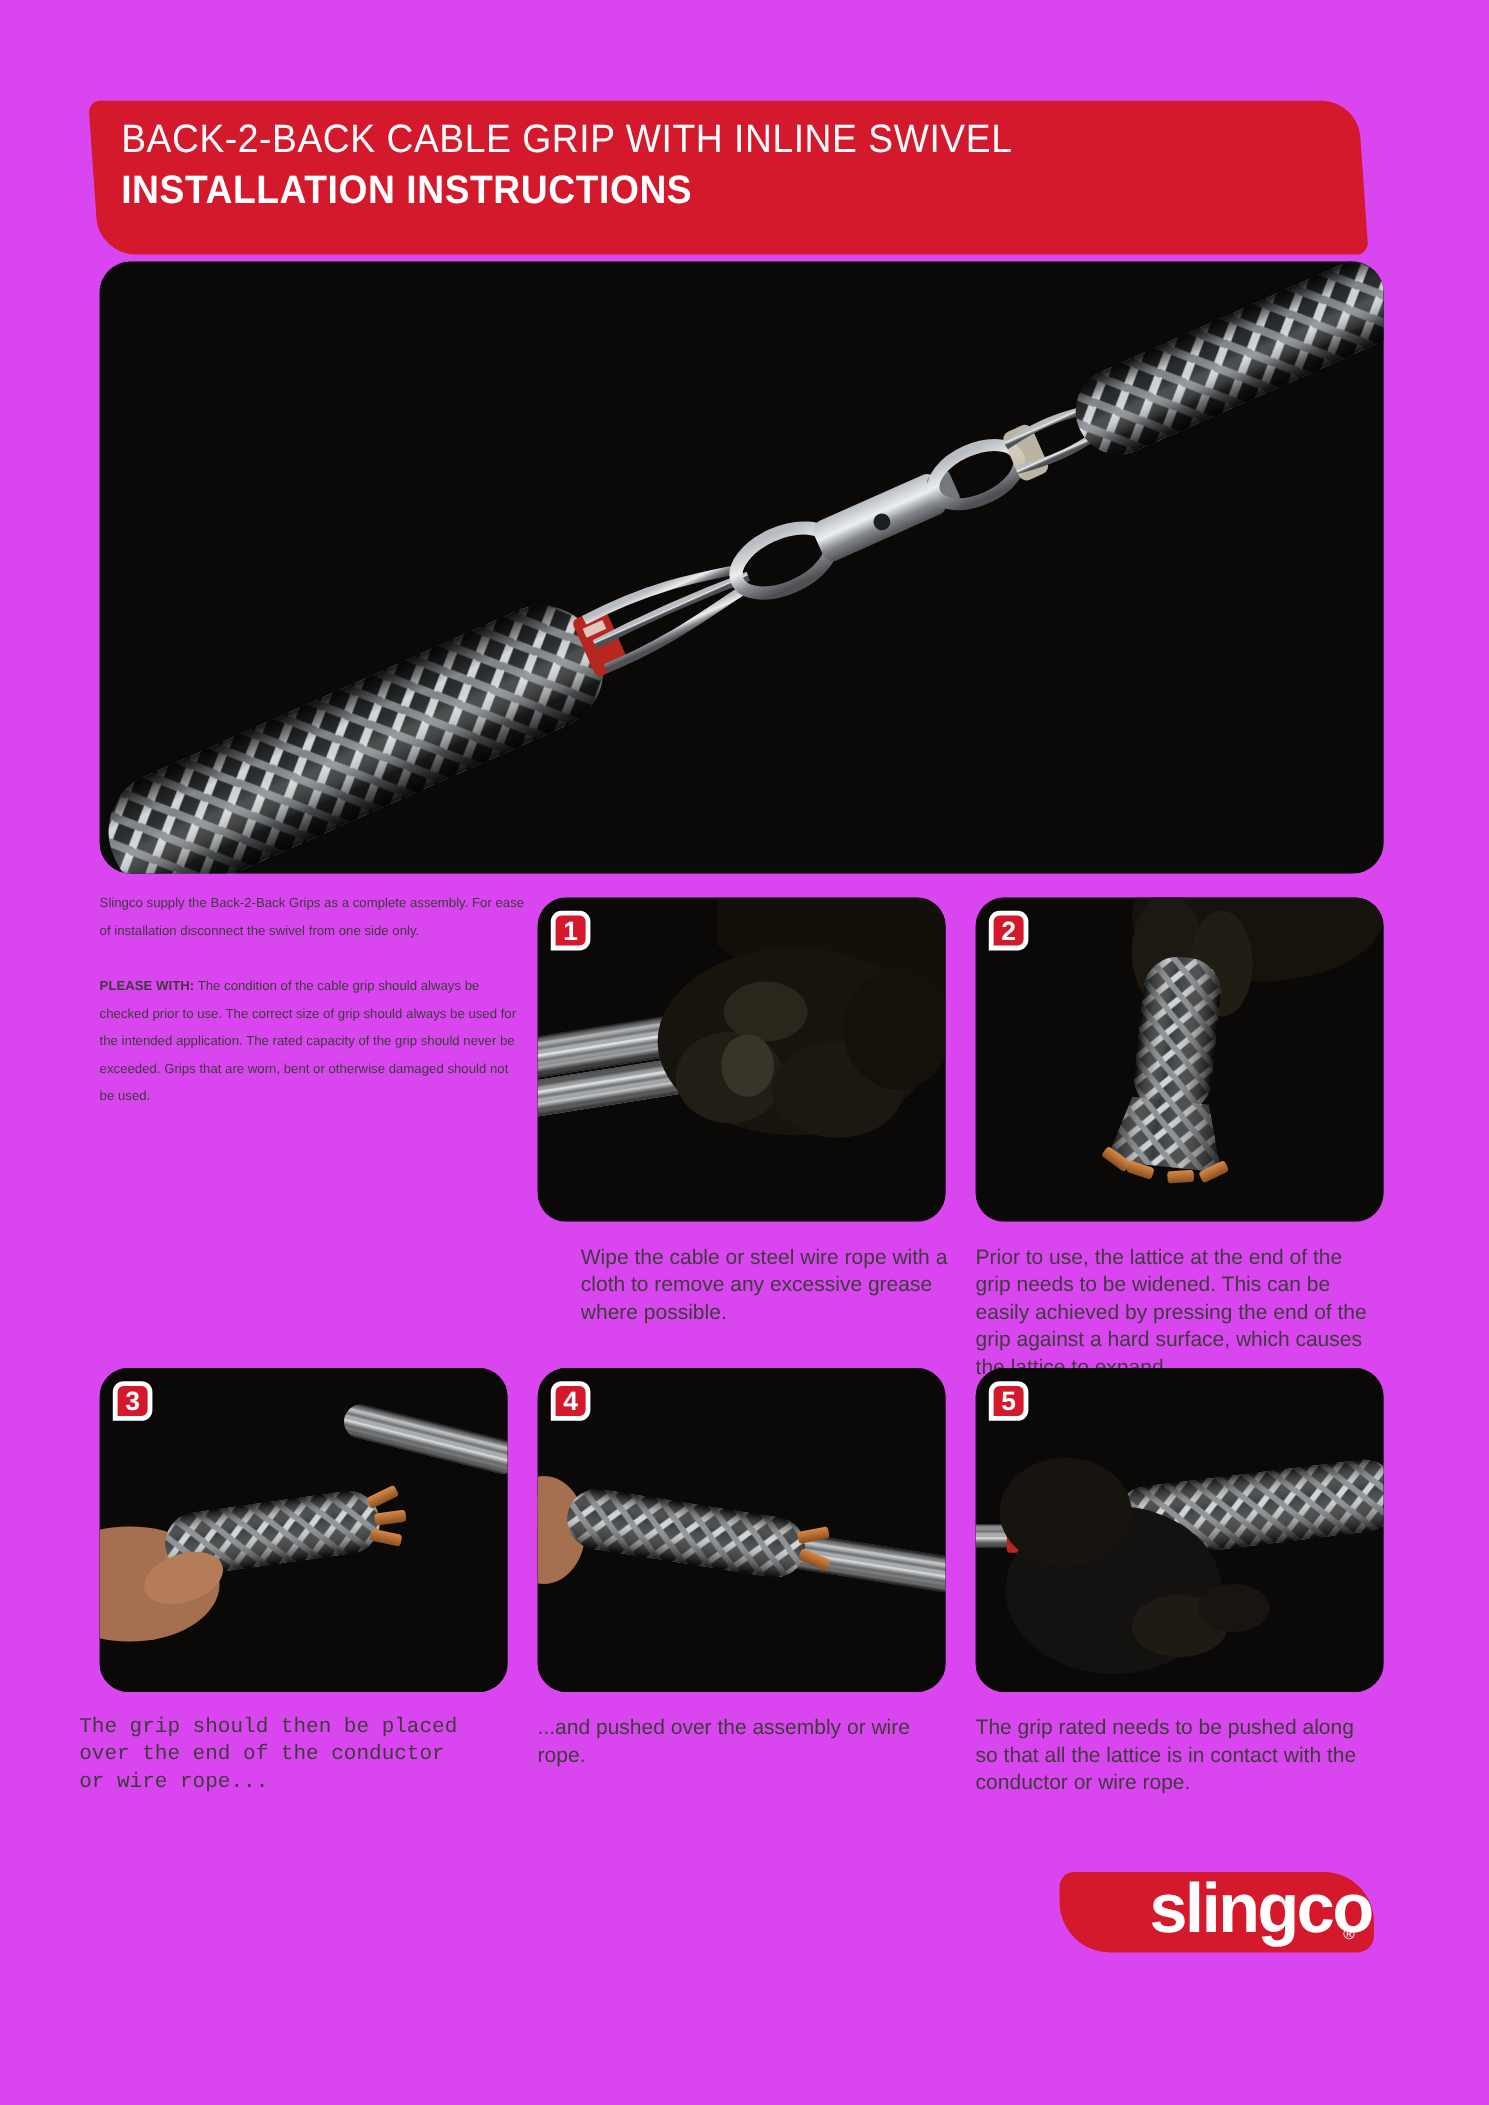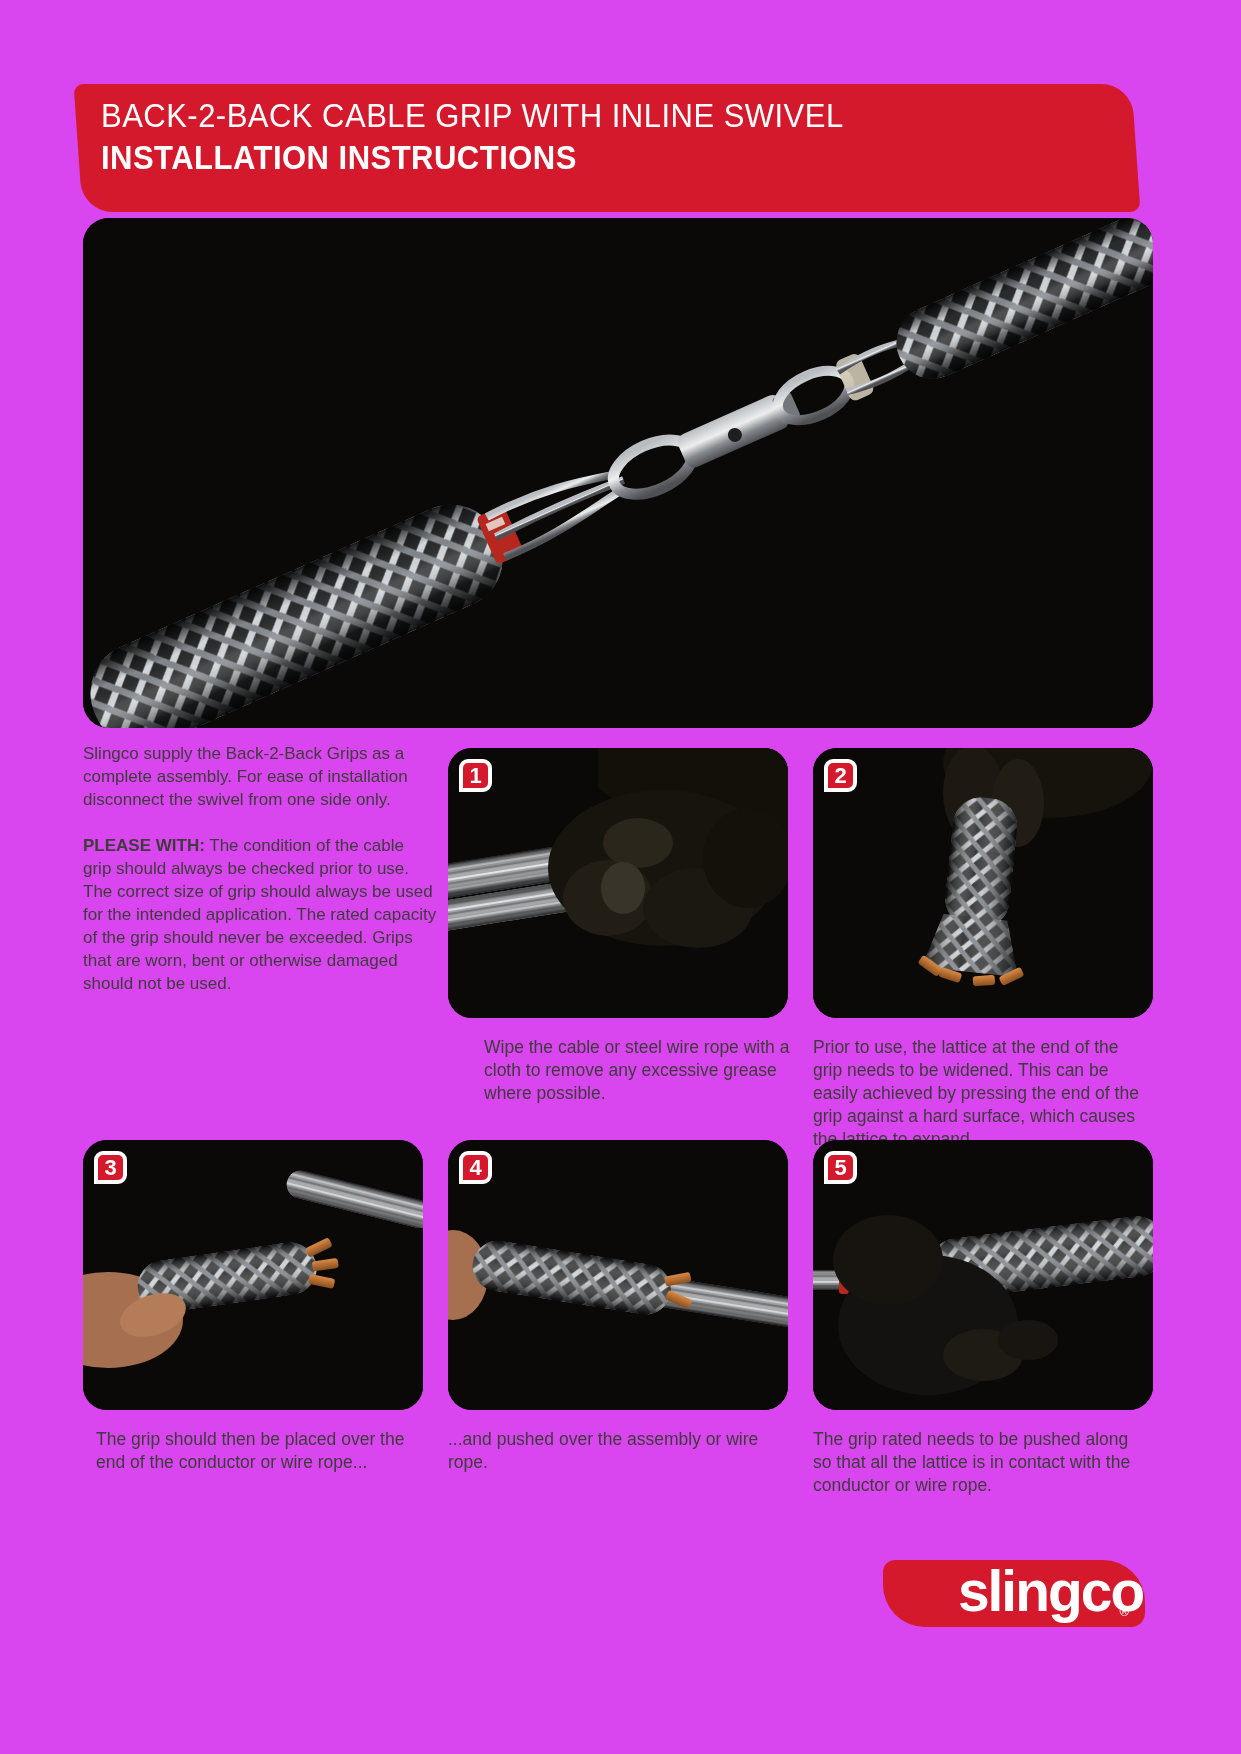--- a/index.html
+++ b/index.html
@@ -31,21 +31,21 @@
     transform:scaleX(0.94);transform-origin:left center;letter-spacing:0.5px;
   }
 
   
   .hero{
     position:absolute;left:83px;top:218px;width:1070px;height:510px;
     border-radius:26px;overflow:hidden;background:var(--photo-bg);
   }
 
   
-  .intro{position:absolute;left:83px;top:742px;width:354px;font-size:17px;line-height:23px;}
+  .intro{position:absolute;left:83px;top:742px;width:354px;font-size:11px;line-height:23px;}
   .intro p{margin:0 0 23px 0;}
   .intro b{font-weight:700;}
 
   
   .photo{
     position:absolute;width:340px;height:270px;border-radius:24px;
     overflow:hidden;background:var(--photo-bg);
   }
   #photo1{left:448px;top:748px;}
   #photo2{left:813px;top:748px;}
@@ -56,21 +56,21 @@
     position:absolute;left:11px;top:11px;width:33px;height:33px;
     background:var(--red);border:4px solid #fff;border-radius:9px 9px 9px 0;
     color:#fff;font-weight:700;font-size:22px;
     display:flex;align-items:center;justify-content:center;z-index:2;
   }
 
   
   .caption{position:absolute;width:336px;font-size:17.5px;line-height:23px;}
   #cap1{left:448px;top:1036px;margin-left:36px;}
   #cap2{left:813px;top:1036px;}
-  #cap3{left:96px;top:1428px;}
+  #cap3{left:66px;top:1428px;font-family:Liberation Mono, monospace;}
   #cap4{left:448px;top:1428px;}
   #cap5{left:813px;top:1428px;}
 
   
   .logo{
     position:absolute;left:883px;top:1560px;width:262px;height:67px;
     background:var(--red);border-radius:12px 42px 14px 42px;
     display:flex;align-items:center;justify-content:flex-end;
   }
   .logo-text{

